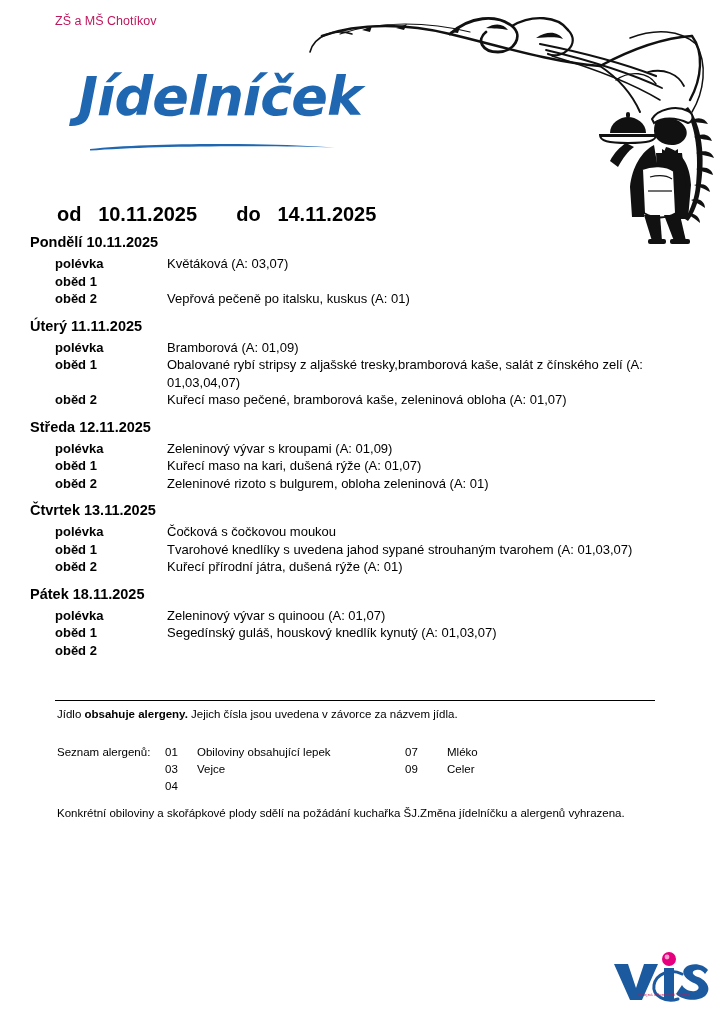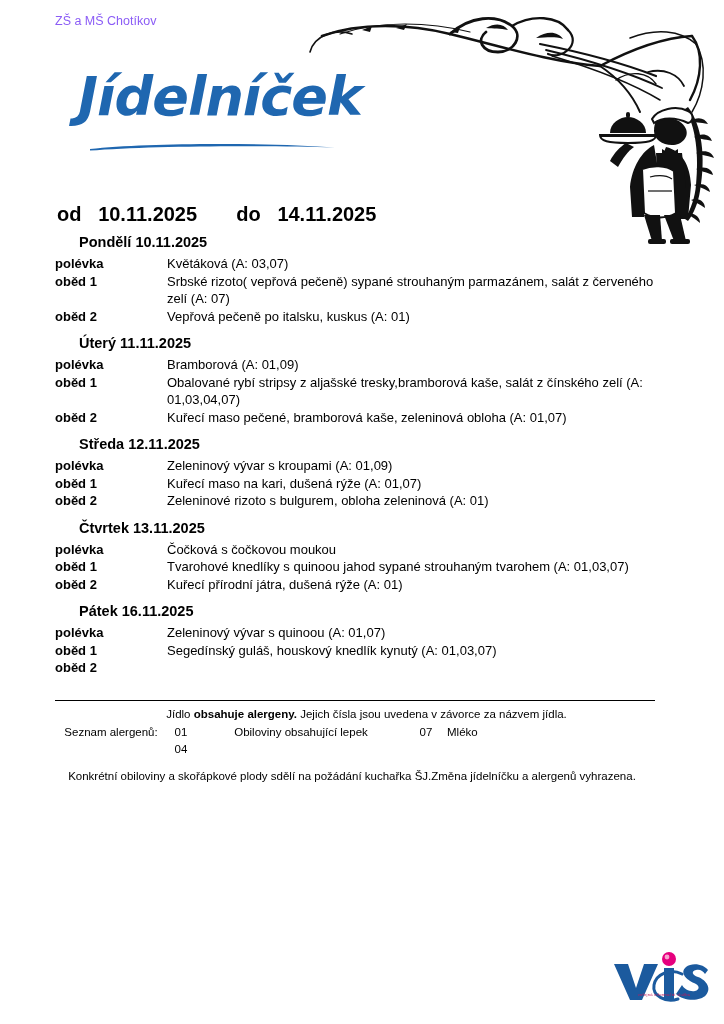--- a/index.html
+++ b/index.html
@@ -15,21 +15,21 @@
     color: #000000;
     overflow: hidden;
   }
 
   
   #school-name {
     position: absolute;
     left: 55px;
     top: 14px;
     font-size: 12.5px;
-    color: #8b5cf6;
+    color: #be185d;
     white-space: nowrap;
   }
 
   #title-block {
     position: absolute;
     left: 78px;
     top: 70px;
     width: 270px;
     height: 90px;
   }
@@ -82,21 +82,21 @@
 
   
   #menu-days {
     position: absolute;
     left: 0;
     top: 232px;
     width: 724px;
   }
   .day-block { margin-bottom: 8px; }
   .day-heading {
-    margin-left: 79px;
+    margin-left: 30px;
     font-size: 14.5px;
     font-weight: 700;
     line-height: 20px;
     padding-bottom: 3px;
   }
   .course-row {
     display: flex;
     align-items: flex-start;
     line-height: 17.5px;
   }
@@ -114,39 +114,38 @@
     font-weight: 400;
   }
   .course-desc .wrap-break { display: block; }
 
   
   #allergen-section {
     position: absolute;
     left: 0;
     top: 700px;
     width: 676px;
-    text-align: center;
   }
   #allergen-rule {
     margin-left: 55px;
     width: 600px;
     height: 0;
     border-top: 1px solid #000;
   }
   #allergen-note {
     margin-left: 57px;
     margin-top: 6px;
     font-size: 11.5px;
     line-height: 15px;
   }
   #allergen-note .strong { font-weight: 700; }
 
   #allergen-list {
     margin-left: 57px;
-    margin-top: 2px;
+    margin-top: 22px;
     font-size: 11.5px;
     line-height: 17px;
     position: relative;
   }
   .allergen-line {
     display: flex;
     align-items: flex-start;
     white-space: nowrap;
   }
   .allergen-intro {
@@ -295,21 +294,20 @@
 
 <div id="menu-days">
     <div class="day-block">
       <div class="day-heading">Pondělí 10.11.2025</div>
       <div class="course-row">
         <div class="course-label">polévka</div>
         <div class="course-desc"><span>Květáková  (A: 03,07)</span></div>
       </div>
       <div class="course-row">
         <div class="course-label">oběd 1</div>
-        <div class="course-desc"><span>Srbské rizoto( vepřová pečeně) sypané strouhaným parmazánem, salát z červeného</span><span class="wrap-break">zelí  (A: 07)</span></div>
       </div>
       <div class="course-row">
         <div class="course-label">oběd 2</div>
         <div class="course-desc"><span>Vepřová pečeně po italsku, kuskus  (A: 01)</span></div>
       </div>
     </div>
     <div class="day-block">
       <div class="day-heading">Úterý 11.11.2025</div>
       <div class="course-row">
         <div class="course-label">polévka</div>
@@ -340,29 +338,29 @@
       </div>
     </div>
     <div class="day-block">
       <div class="day-heading">Čtvrtek 13.11.2025</div>
       <div class="course-row">
         <div class="course-label">polévka</div>
         <div class="course-desc"><span>Čočková s čočkovou moukou</span></div>
       </div>
       <div class="course-row">
         <div class="course-label">oběd 1</div>
-        <div class="course-desc"><span>Tvarohové knedlíky s quinoou jahod sypané strouhaným tvarohem  (A: 01,03,07)</span></div>
+        <div class="course-desc"><span>Tvarohové knedlíky s uvedena jahod sypané strouhaným tvarohem  (A: 01,03,07)</span></div>
       </div>
       <div class="course-row">
         <div class="course-label">oběd 2</div>
         <div class="course-desc"><span>Kuřecí přírodní játra, dušená rýže  (A: 01)</span></div>
       </div>
     </div>
     <div class="day-block">
-      <div class="day-heading">Pátek 16.11.2025</div>
+      <div class="day-heading">Pátek 18.11.2025</div>
       <div class="course-row">
         <div class="course-label">polévka</div>
         <div class="course-desc"><span>Zeleninový vývar s quinoou  (A: 01,07)</span></div>
       </div>
       <div class="course-row">
         <div class="course-label">oběd 1</div>
         <div class="course-desc"><span>Segedínský guláš, houskový knedlík kynutý  (A: 01,03,07)</span></div>
       </div>
       <div class="course-row">
         <div class="course-label">oběd 2</div>
@@ -380,20 +378,27 @@
   <div id="allergen-list">
       <div class="allergen-line">
         <span class="allergen-intro">Seznam alergenů:</span>
         <span class="allergen-code">01</span>
         <span class="allergen-name">Obiloviny obsahující lepek</span>
         <span class="allergen-code-2">07</span>
         <span class="allergen-name-2">Mléko</span>
       </div>
       <div class="allergen-line">
         <span class="allergen-intro"></span>
+        <span class="allergen-code">03</span>
+        <span class="allergen-name">Vejce</span>
+        <span class="allergen-code-2">09</span>
+        <span class="allergen-name-2">Celer</span>
+      </div>
+      <div class="allergen-line">
+        <span class="allergen-intro"></span>
         <span class="allergen-code">04</span>
         <span class="allergen-code-2"></span>
         <span class="allergen-name-2"></span>
       </div>
     </div>
 
   <div id="allergen-disclaimer">Konkrétní obiloviny a skořápkové plody sdělí na požádání kuchařka ŠJ.Změna jídelníčku a alergenů vyhrazena.</div>
 </div>
 
 <svg id="vis-logo" viewBox="0 0 108 58">

